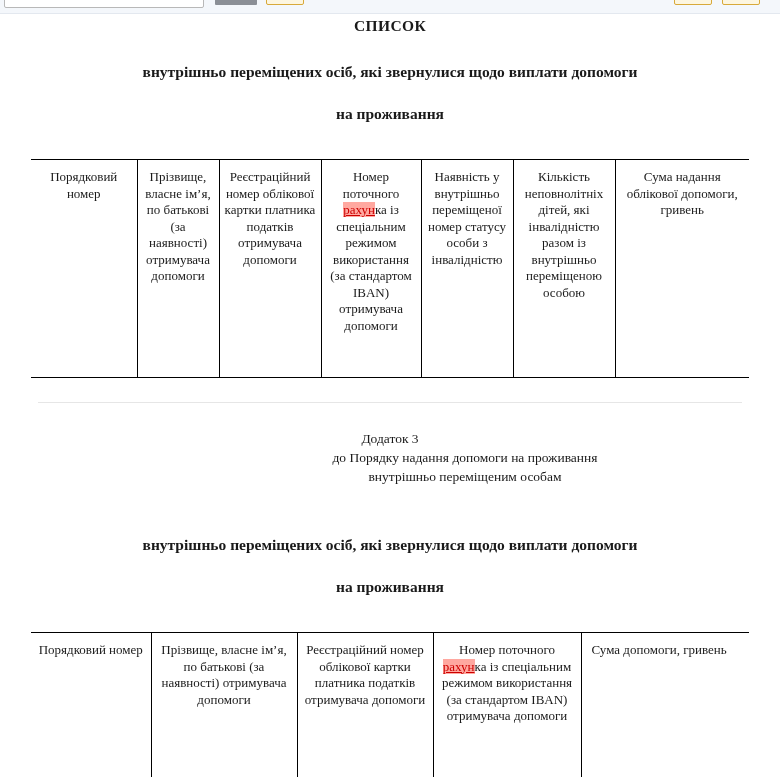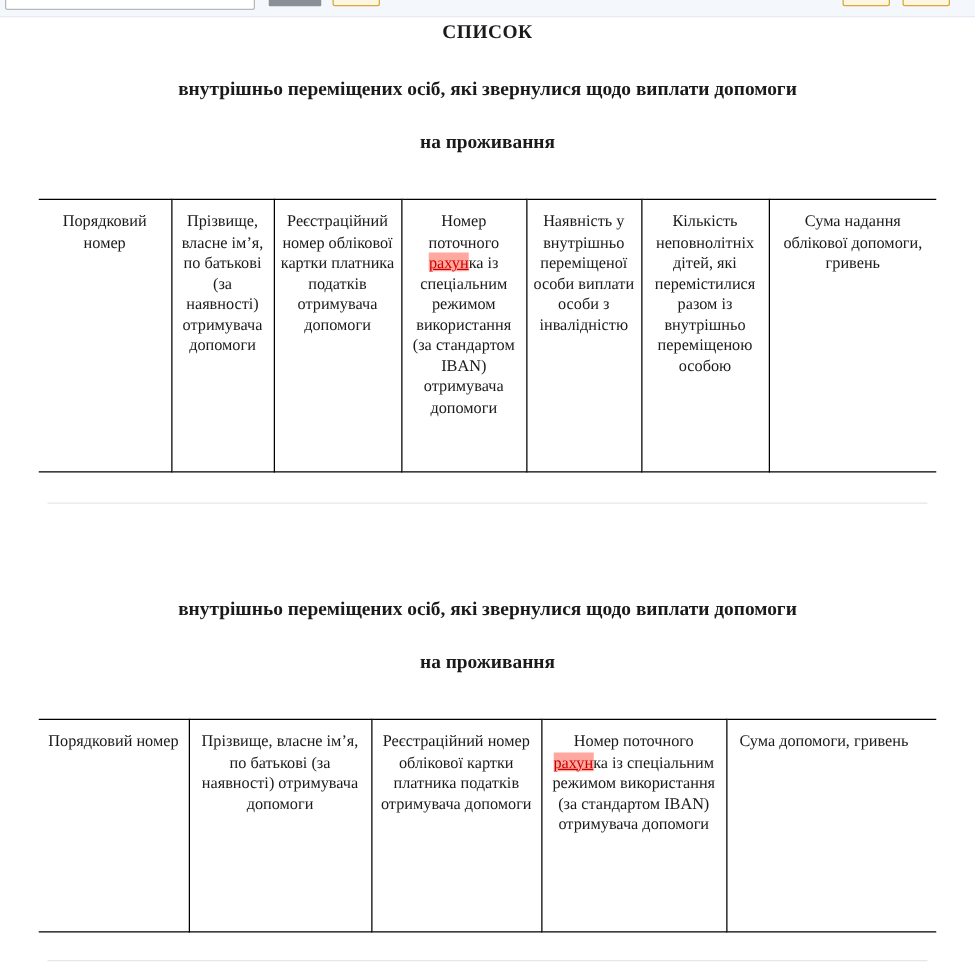--- a/index.html
+++ b/index.html
@@ -179,31 +179,36 @@
         <col style="width:92px">
         <col style="width:102px">
       <col style="width:134px">
     </colgroup>
     <tbody>
       <tr style="height:218px">
         <td class="lead">Порядковий номер</td>
         <td>Прізвище, власне імʼя, по батькові (за наявності) отримувача допомоги</td>
         <td>Реєстраційний номер облікової картки платника податків отримувача допомоги</td>
         <td><span>Номер поточного </span><span class="hl">рахун</span><span>ка із спеціальним режимом використання (за стандартом IBAN) отримувача допомоги</span></td>
-        <td>Наявність у внутрішньо переміщеної особи виплати особи з інвалідністю</td>
-        <td>Кількість неповнолітніх дітей, які перемістилися разом із внутрішньо переміщеною особою</td>
+        <td>Наявність у внутрішньо переміщеної номер статусу особи з інвалідністю</td>
+        <td>Кількість неповнолітніх дітей, які інвалідністю разом із внутрішньо переміщеною особою</td>
         <td class="trail">Сума надання облікової допомоги, гривень</td>
       </tr>
     </tbody>
   </table>
 
   <div style="height:24px"></div>
   <div class="rule"></div>
   <div style="height:26px"></div>
 
+  <div class="appendix">
+    <div class="ap-line1">Додаток 3</div>
+    <div class="ap-line2">до Порядку надання допомоги на проживання</div>
+    <div class="ap-line3">внутрішньо переміщеним особам</div>
+  </div>
 
   <div style="height:22px"></div>
 
   <div style="height:8px"></div>
   <div class="doc-subtitle">внутрішньо переміщених осіб, які звернулися щодо виплати допомоги</div>
   <div class="doc-subtitle">на проживання</div>
 
   <div style="height:16px"></div>
 
   <table class="reg" id="table-two" style="width:718px">

